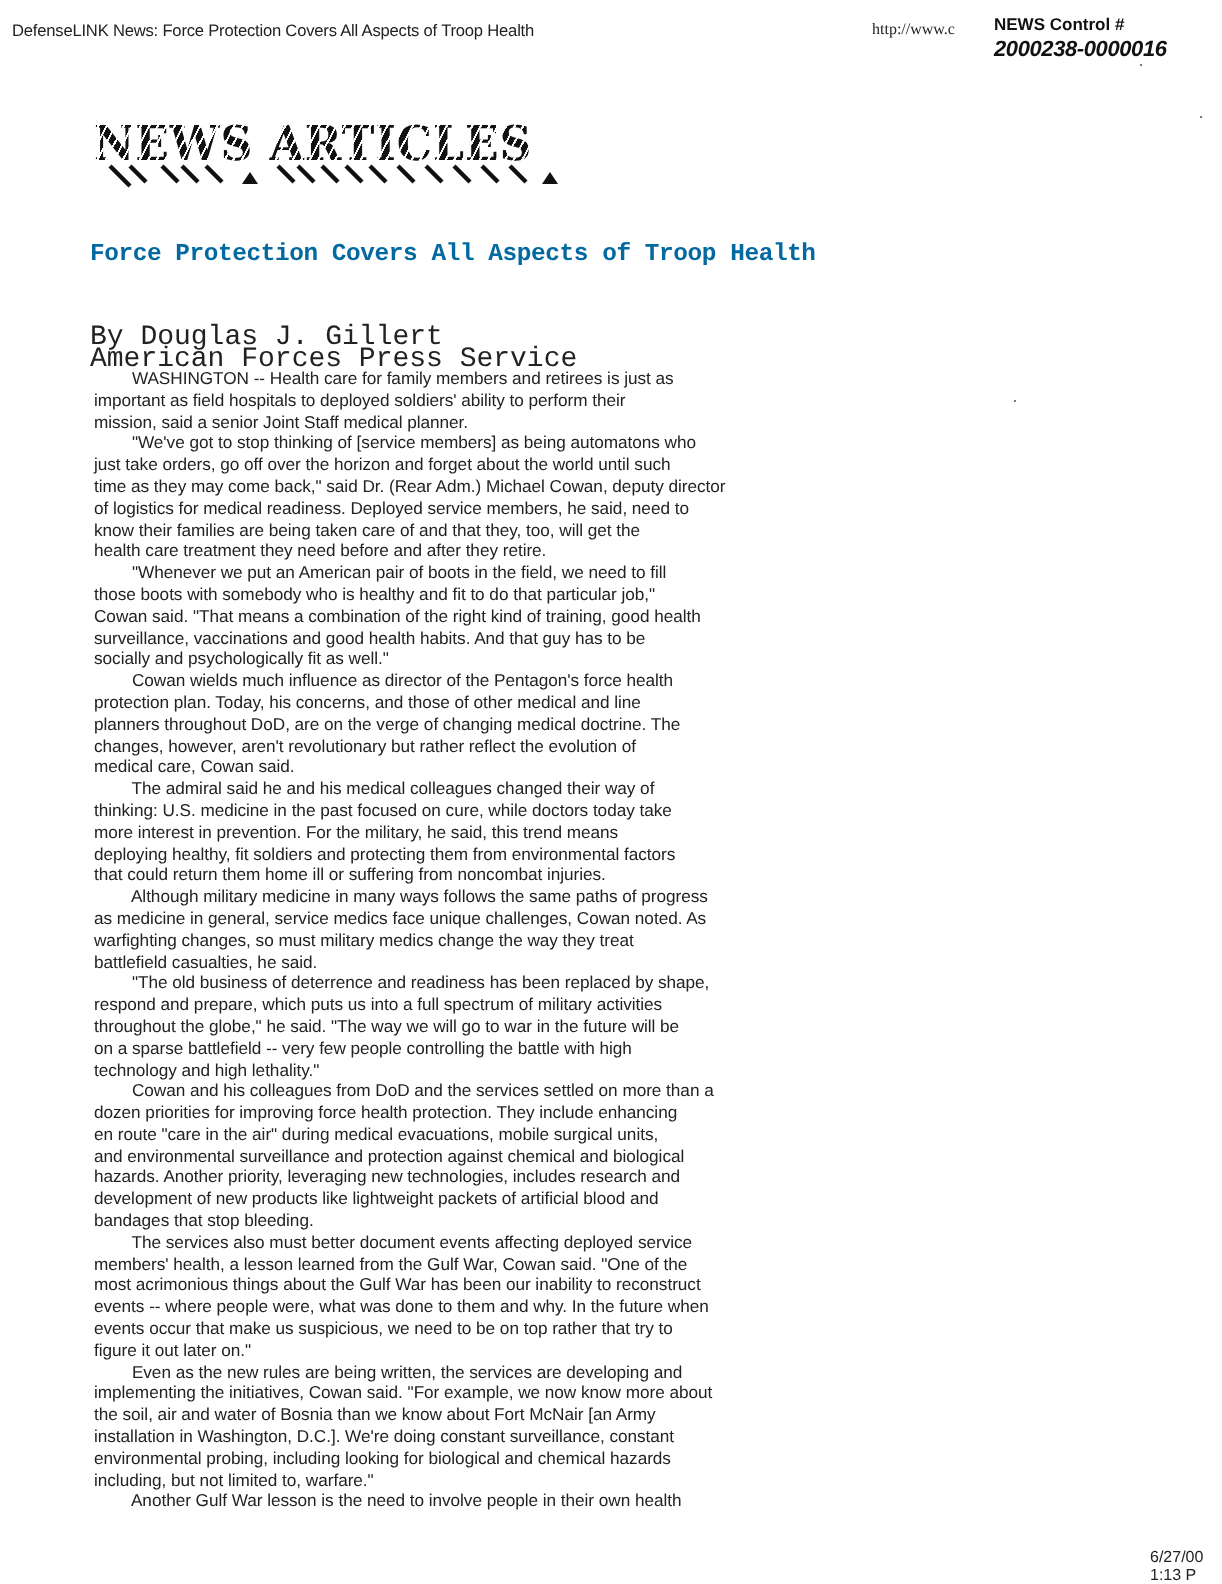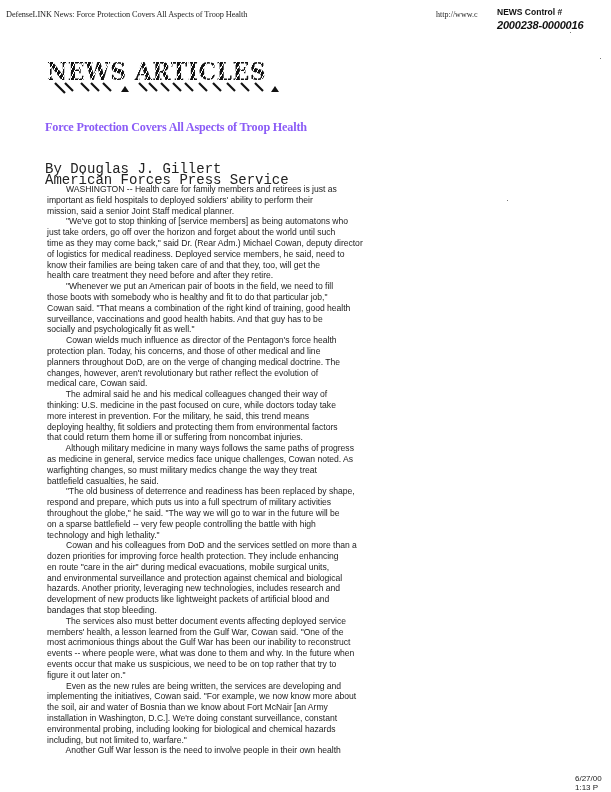--- a/index.html
+++ b/index.html
@@ -2,21 +2,21 @@
 <html><head>
   <meta charset="utf-8">
   <style>
     html, body { margin: 0; padding: 0; background: #ffffff; }
     body {
       width: 611px; height: 792px; position: relative; overflow: hidden;
       color: #111;
     }
     .hdr-title {
       position: absolute; left: 6px; top: 10px;
-      font-family: Liberation Serif, serif; font-size: 8.3px; color: #222;
+      font-family: Liberation Sans, sans-serif; font-size: 8.3px; color: #222;
       letter-spacing: -0.1px;
       text-align: center;
     }
     .hdr-url {
       position: absolute; left: 436px; top: 10px;
       font-family: "Liberation Serif", serif; font-size: 8px; color: #222;
     }
     .cmat-label {
       position: absolute; left: 497px; top: 7px;
       font-family: "Liberation Sans", sans-serif; font-size: 8.5px; font-weight: bold; color: #111;
@@ -43,21 +43,21 @@
       background: repeating-linear-gradient(120deg, #111 0 3px, #fff 3px 4px);
       -webkit-background-clip: text; background-clip: text;
       -webkit-text-fill-color: transparent;
       line-height: 24px;
     }
     .logo-stripes {
       position: absolute; left: 6px; top: 30px; width: 230px; height: 12px;
     }
     .article-title {
       position: absolute; left: 45px; top: 120px;
-      font-family: Liberation Serif, serif; font-weight: bold; font-size: 12.2px; color: #8b5cf6;
+      font-family: Liberation Mono, monospace; font-weight: bold; font-size: 12.2px; color: #0369a1;
       letter-spacing: -0.2px;
     }
     .byline {
       position: absolute; left: 45px; top: 164px;
       font-family: "Liberation Mono", monospace; font-size: 14px; line-height: 11px; color: #222;
     }
     .body-text {
       position: absolute; left: 47px; top: 184px; width: 560px;
       font-family: Liberation Sans, sans-serif; font-size: 8.6px; line-height: 10.8px; color: #222;
       white-space: pre; letter-spacing: -0.02px;

